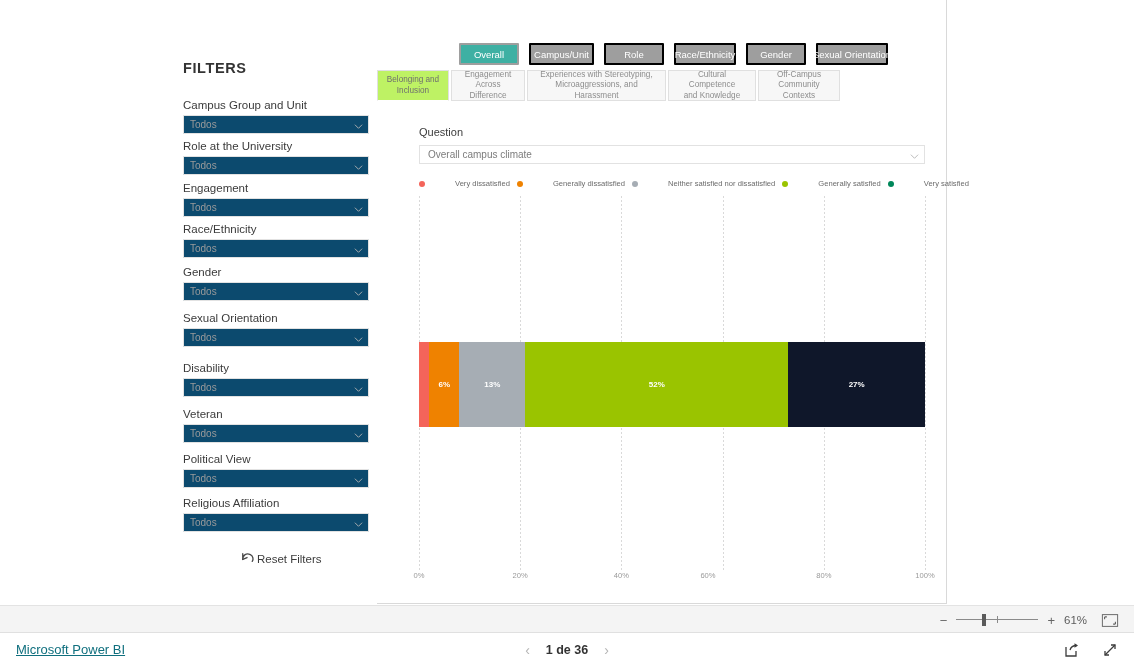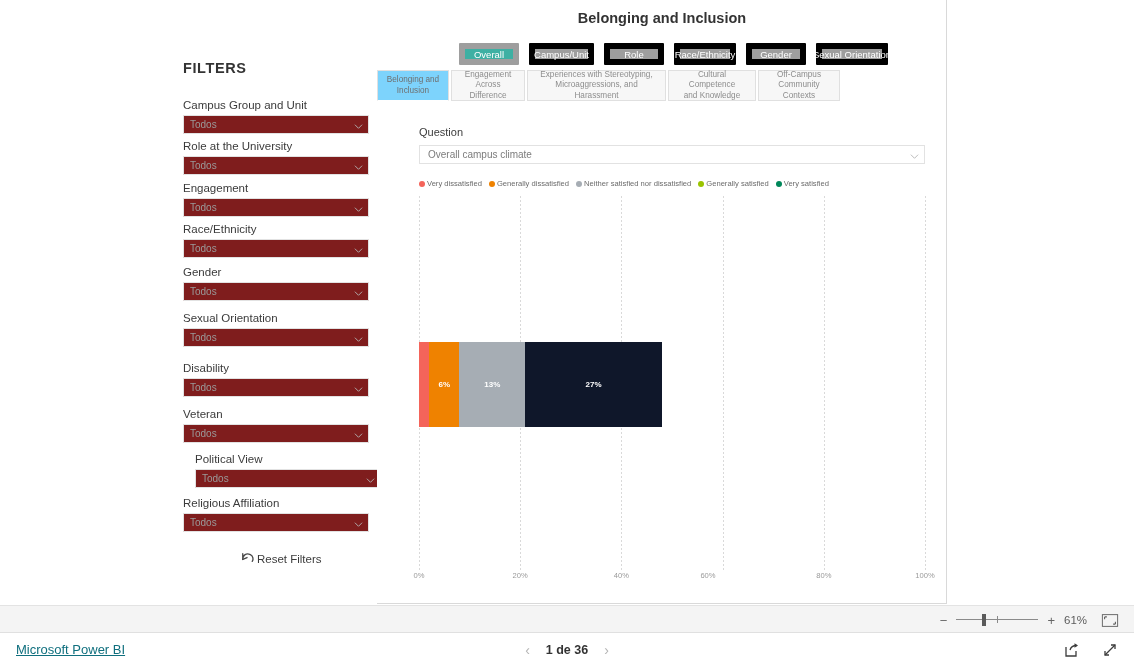--- a/index.html
+++ b/index.html
@@ -52,21 +52,21 @@
     font-size: 11.5px;
     color: #3b3b3b;
     margin-bottom: 4px;
     white-space: nowrap;
   }
   .filter-select {
     position: relative;
     width: 186px;
     height: 19px;
     border: 1px solid #e2e2e2;
-    background: #7f1d1d;
+    background: #0c4a6e;
     border-radius: 1px;
   }
   .filter-select .val {
     position: absolute;
     left: 6px; top: 3px;
     font-size: 10px;
     color: #9a9a9a;
   }
   .chev {
     position: absolute;
@@ -114,21 +114,21 @@
     position: absolute;
     left: 82px; top: 43px;
     display: flex;
     gap: 10px;
   }
   .nav-btn {
     height: 22px;
     min-width: 60px;
     padding: 0 9px;
     background: #9e9e9e;
-    border: 6px solid #000000;
+    border: 2px solid #000000;
     color: #ffffff;
     font-size: 9.5px;
     display: flex;
     align-items: center;
     justify-content: center;
     cursor: pointer;
     white-space: nowrap;
     border-radius: 1px;
   }
   .nav-btn.active {
@@ -154,21 +154,21 @@
     font-size: 8.2px;
     line-height: 10.5px;
     text-align: center;
     display: flex;
     align-items: center;
     justify-content: center;
     padding: 0 5px;
     cursor: pointer;
   }
   .sub-tab.active {
-    background: #7dd3fc;
+    background: #bef264;
     border-bottom-color: #ffffff;
     color: #6f6f6f;
   }
   .sub-tab .st-text { display: block; }
 
   
   #question-label {
     position: absolute;
     left: 42px; top: 126px;
     font-size: 11px;
@@ -205,20 +205,21 @@
   }
   .legend-dot {
     width: 6px; height: 6px;
     border-radius: 50%;
     display: inline-block;
   }
   .legend-text {
     font-size: 7.6px;
     color: #6b6b6b;
     white-space: nowrap;
+    margin-left: 28px;
   }
 
   
   #plot {
     position: absolute;
     left: 42px; top: 196px;
     width: 506px;
     height: 375px;
   }
   #gridlines {
@@ -465,21 +466,21 @@
             <div class="filter-label">Veteran</div>
             <div class="filter-select">
               <span class="val">Todos</span>
               <span class="chev">
                 <svg viewBox="0 0 10 10" width="9" height="9">
                   <path d="M1 3 L5 7 L9 3" fill="none" stroke="#b4b4b4" stroke-width="1"></path>
                 </svg>
               </span>
             </div>
           </div>
-          <div class="filter-group" style="top: 453px; margin-left: 12px;">
+          <div class="filter-group" style="top: 453px;">
             <div class="filter-label">Political View</div>
             <div class="filter-select">
               <span class="val">Todos</span>
               <span class="chev">
                 <svg viewBox="0 0 10 10" width="9" height="9">
                   <path d="M1 3 L5 7 L9 3" fill="none" stroke="#b4b4b4" stroke-width="1"></path>
                 </svg>
               </span>
             </div>
           </div>
@@ -502,21 +503,20 @@
             <path d="M5 5 L5 11 M5 11 C5 6 9 4 13 6 C16 7.5 16.5 11 15 13" fill="none" stroke="#4a4a4a" stroke-width="1.4" stroke-linecap="round"></path>
             <path d="M5 11 L9.5 9" fill="none" stroke="#4a4a4a" stroke-width="1.4" stroke-linecap="round"></path>
           </svg>
         </span>
         <span class="rf-label">Reset Filters</span>
       </div>
     </div>
 
     <div id="report-page">
 
-      <div id="page-title">Belonging and Inclusion</div>
 
       <div id="top-nav">
           <div class="nav-btn active" style="width: 58px;">Overall</div>
           <div class="nav-btn" style="width: 65px;">Campus/Unit</div>
           <div class="nav-btn" style="width: 60px;">Role</div>
           <div class="nav-btn" style="width: 62px;">Race/Ethnicity</div>
           <div class="nav-btn" style="width: 58px;">Gender</div>
           <div class="nav-btn" style="width: 72px;">Sexual Orientation</div>
         </div>
 
@@ -595,20 +595,23 @@
             <div class="gridline" style="left: 404.8px;"></div>
             <div class="gridline" style="left: 506px;"></div>
           </div>
         <div id="bar-row">
             <div class="bar-seg" style="width: 2%; background: rgb(244, 100, 90);"></div>
             <div class="bar-seg" style="width: 6%; background: rgb(239, 130, 0);">
               <span>6%</span>
             </div>
             <div class="bar-seg" style="width: 13%; background: rgb(166, 173, 180);">
               <span>13%</span>
+            </div>
+            <div class="bar-seg" style="width: 52%; background: rgb(154, 196, 0);">
+              <span>52%</span>
             </div>
             <div class="bar-seg" style="width: 27%; background: #0f172a;">
               <span>27%</span>
             </div>
           </div>
       </div>
 
       <div id="x-axis">
           <span class="x-tick" style="left: 0px;">0%</span>
           <span class="x-tick" style="left: 101.2px;">20%</span>

